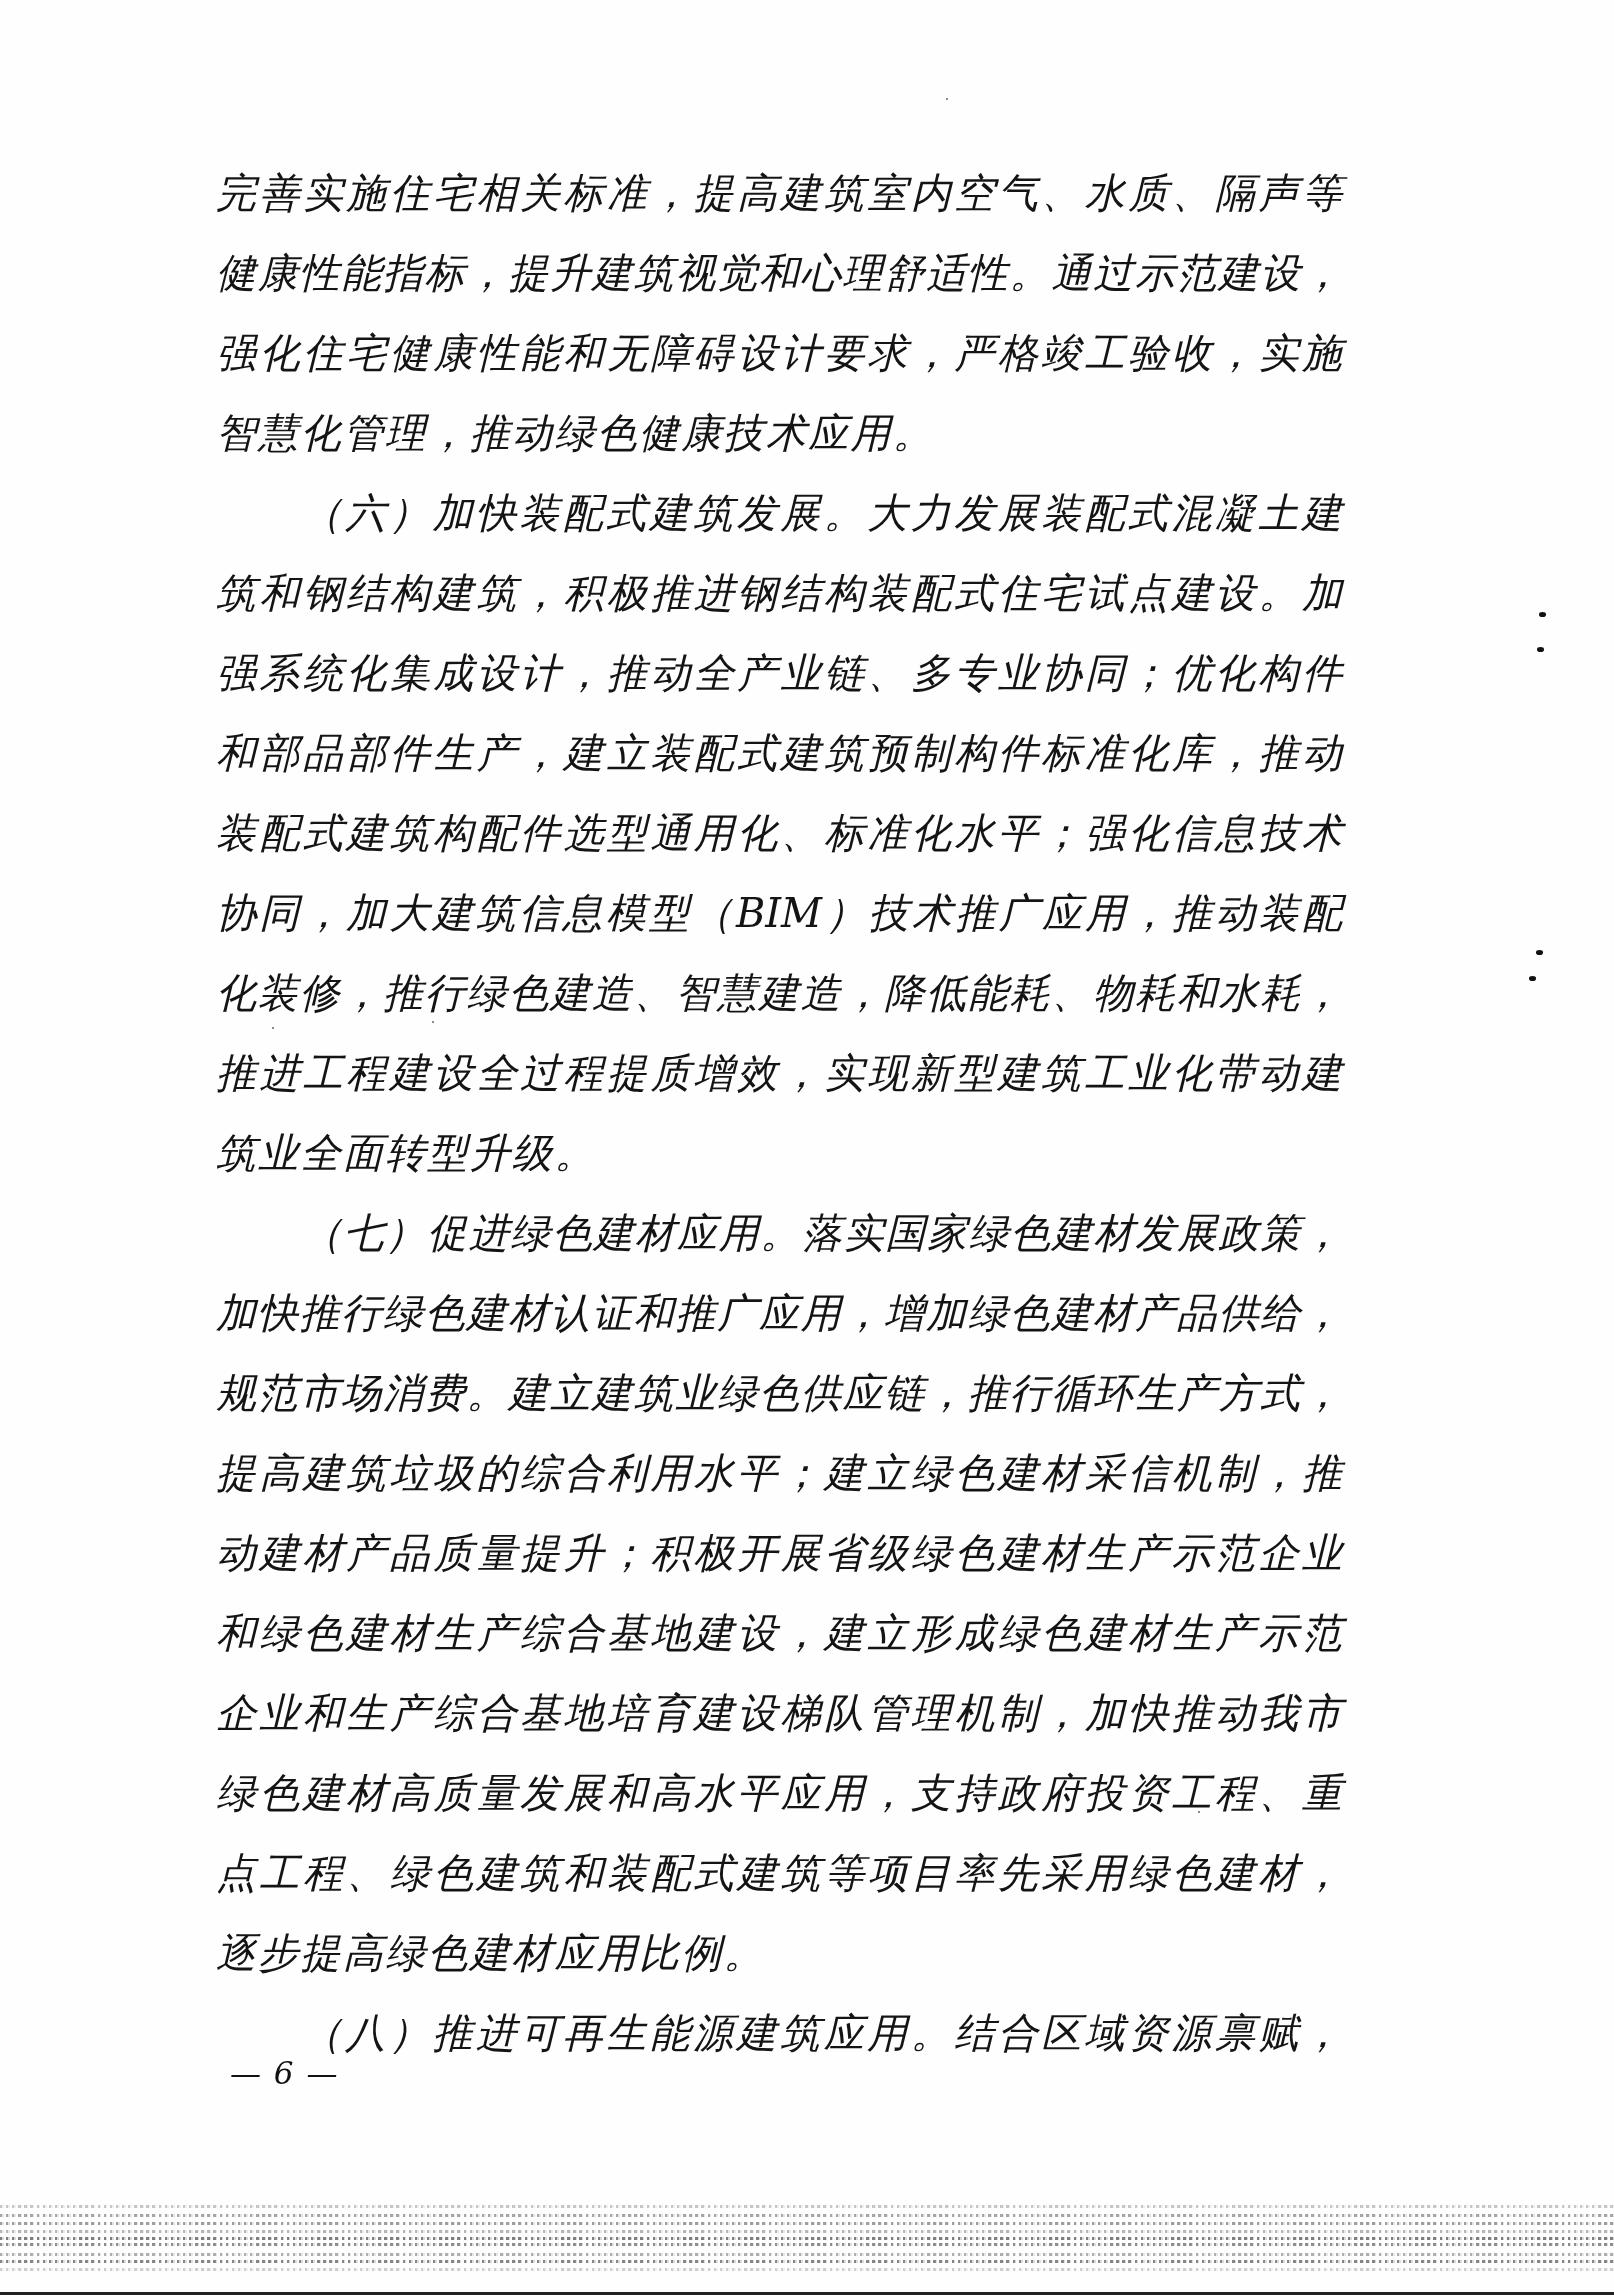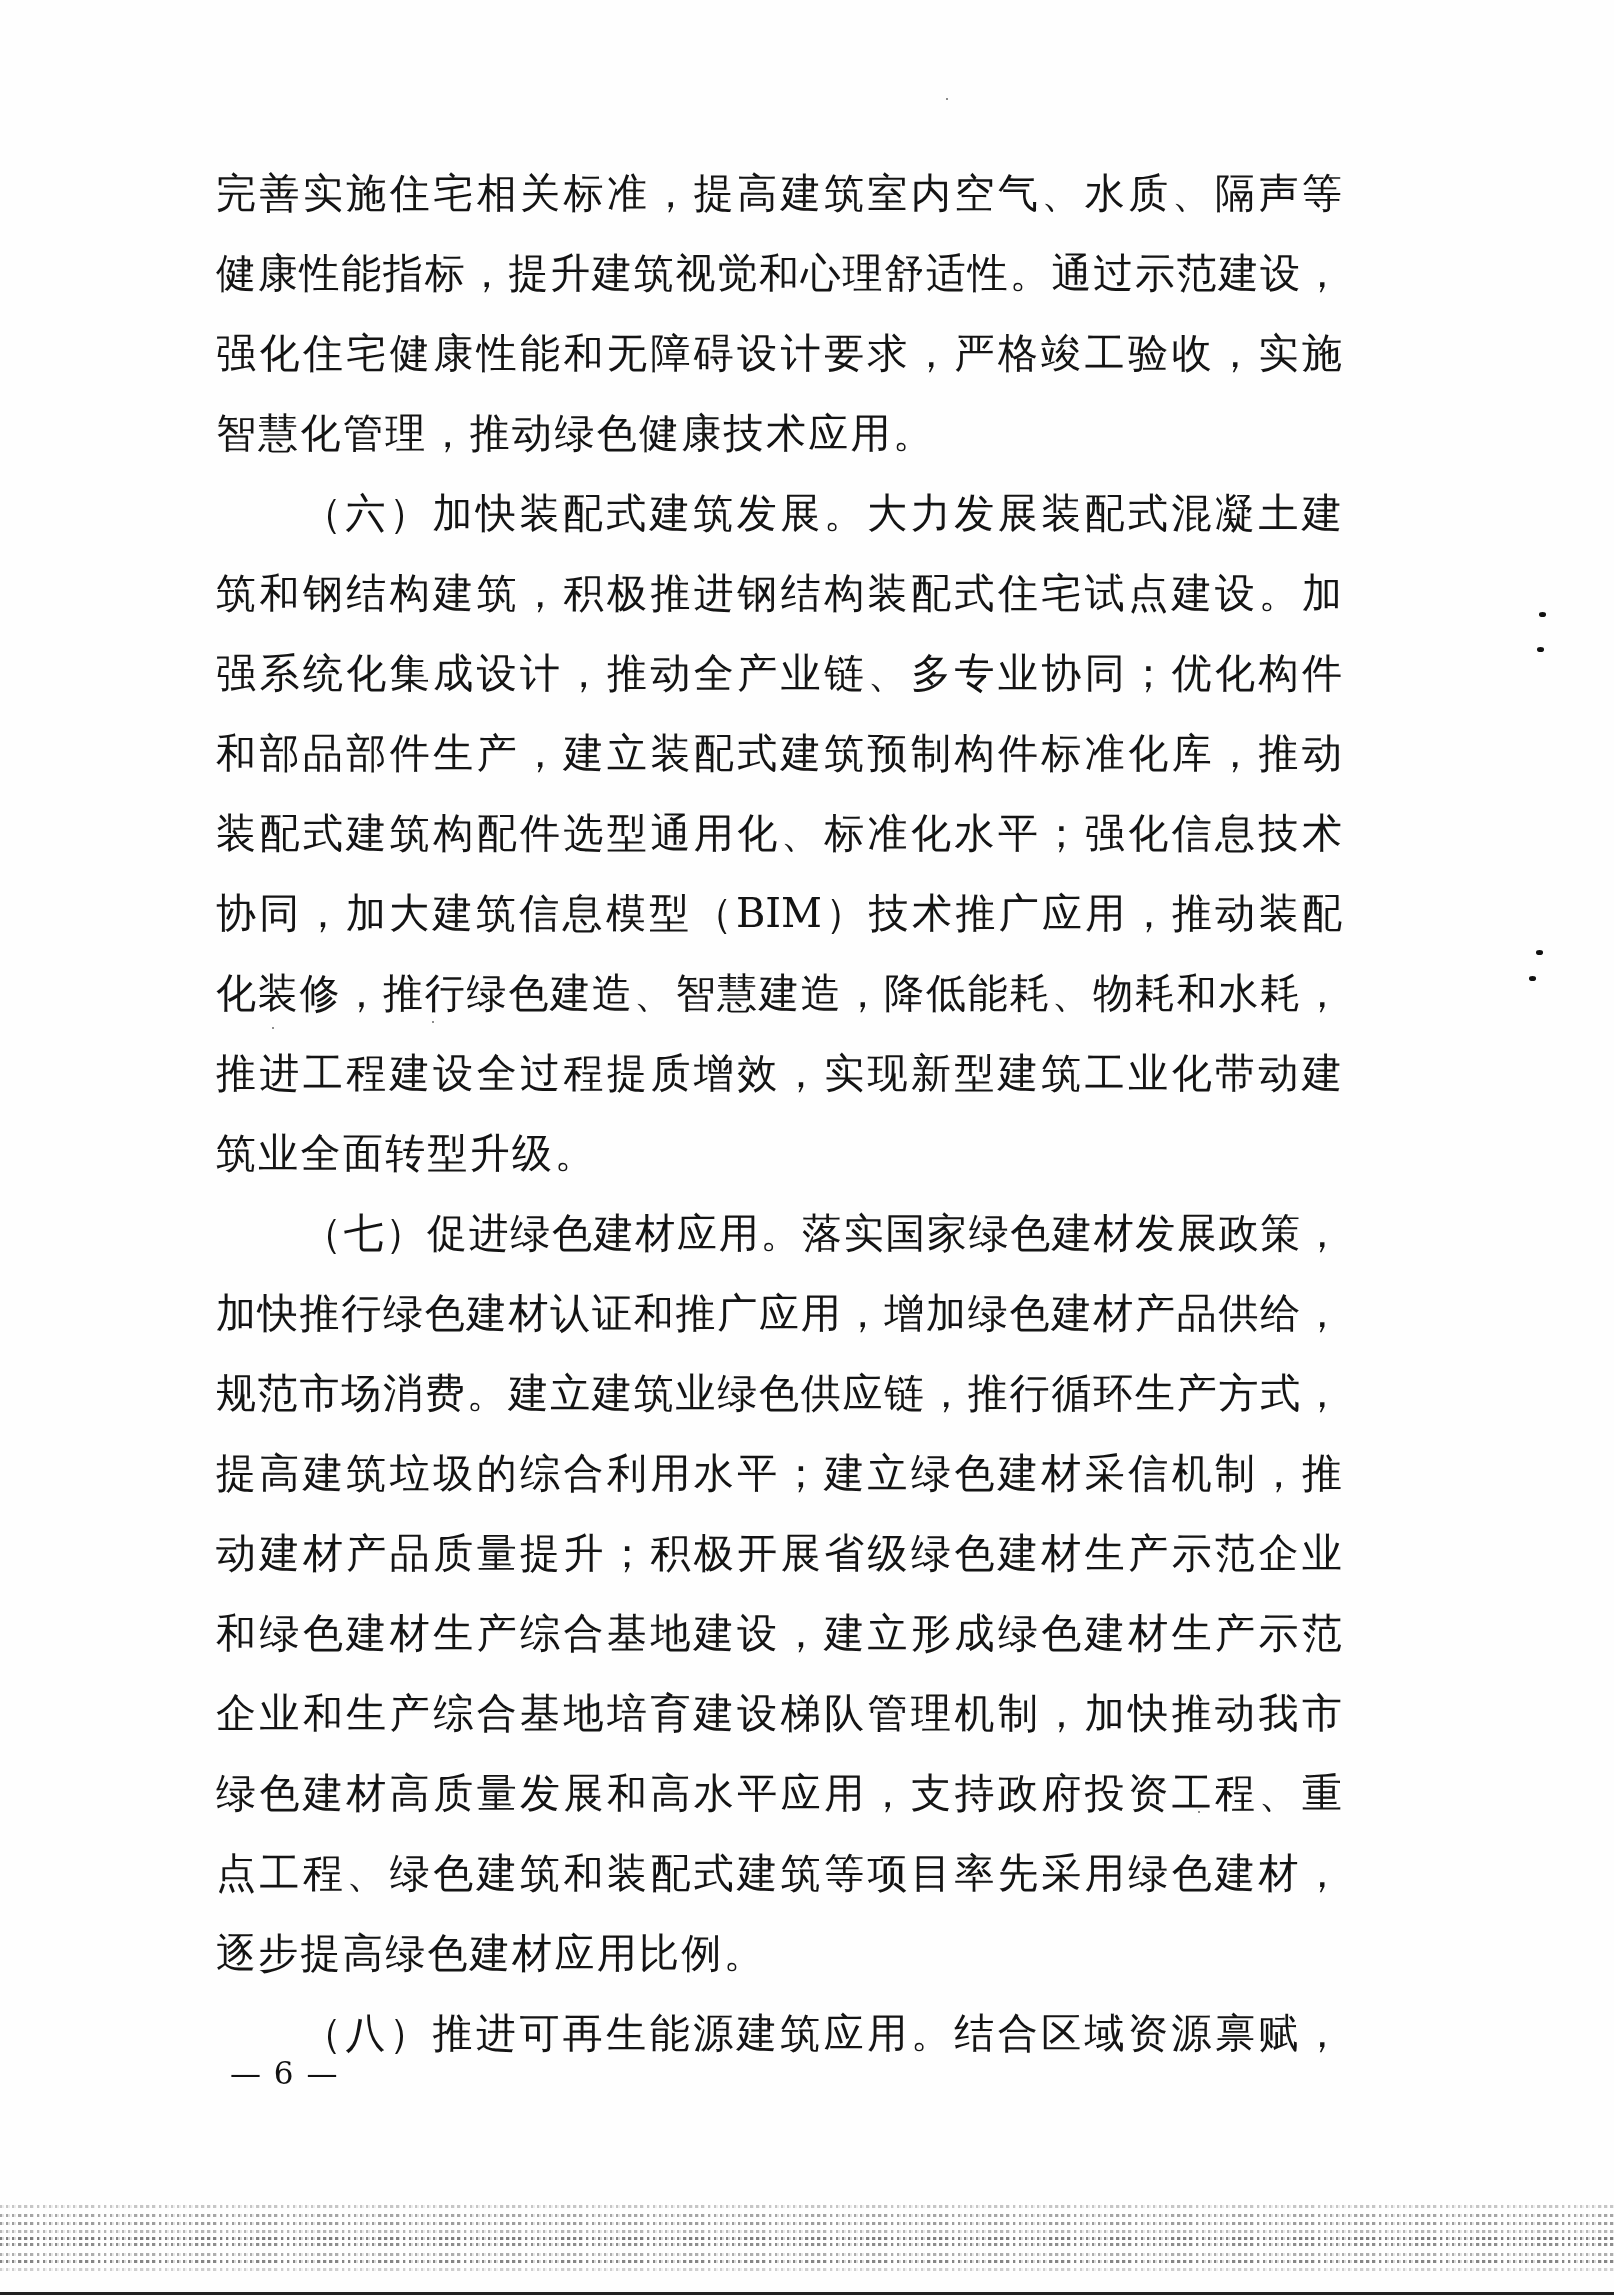--- a/index.html
+++ b/index.html
@@ -14,20 +14,21 @@
       overflow: hidden;
       background: #fefefe;
       font-family: "DejaVu Serif", "Liberation Serif", serif;
       color: #141414;
     }
     .page {
       position: absolute;
       left: 0; top: 0;
       width: 1614px;
       height: 2295px;
+      font-style: italic;
     }
     .body-text {
       position: absolute;
       left: 216px;
       top: 170px;
       width: 1126px;
     }
     .line {
       height: 80px;
       line-height: 44px;

